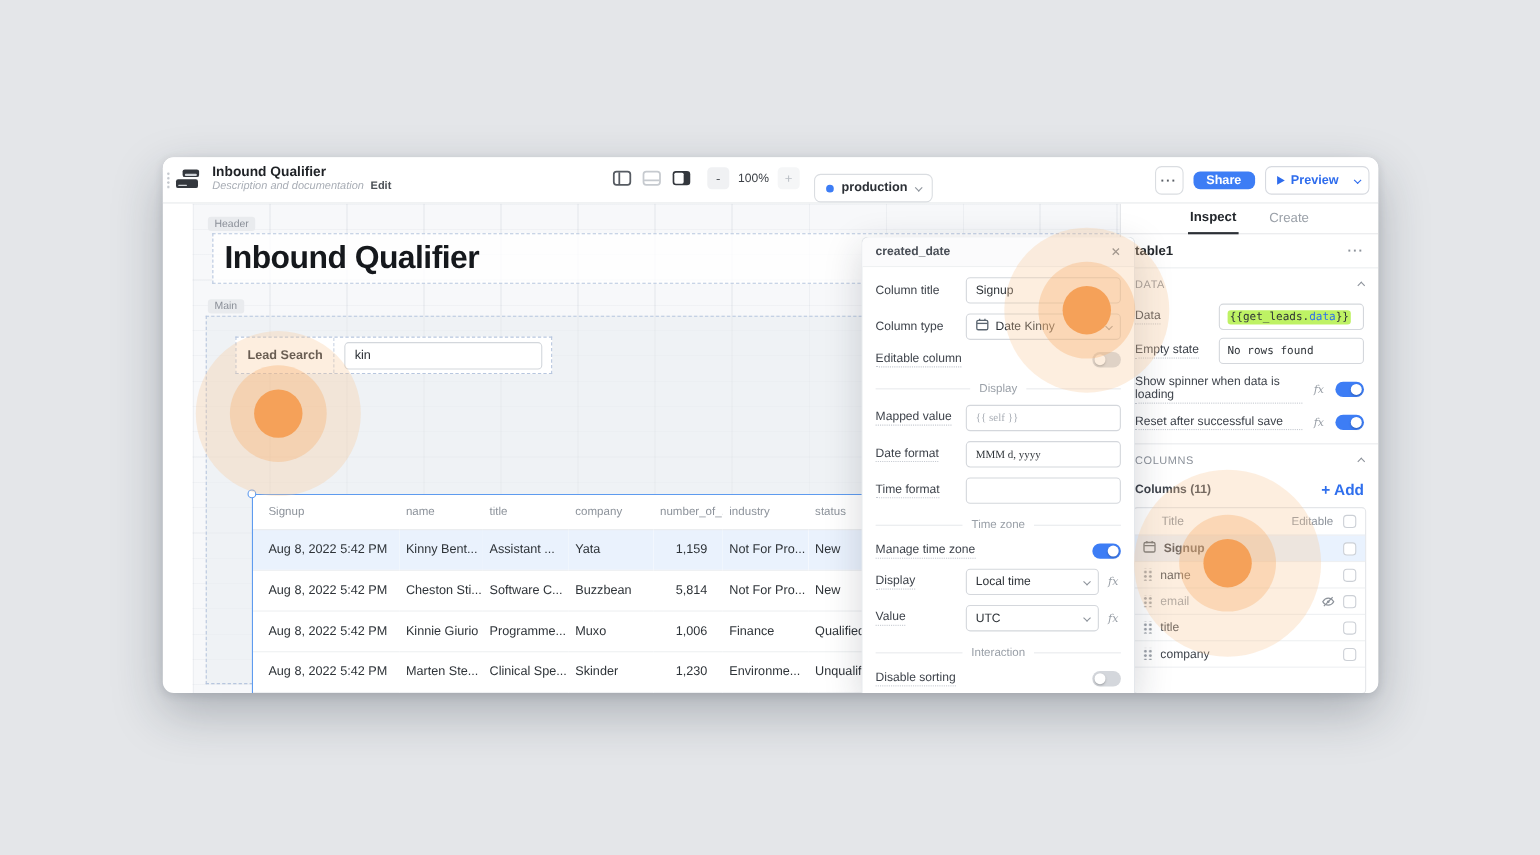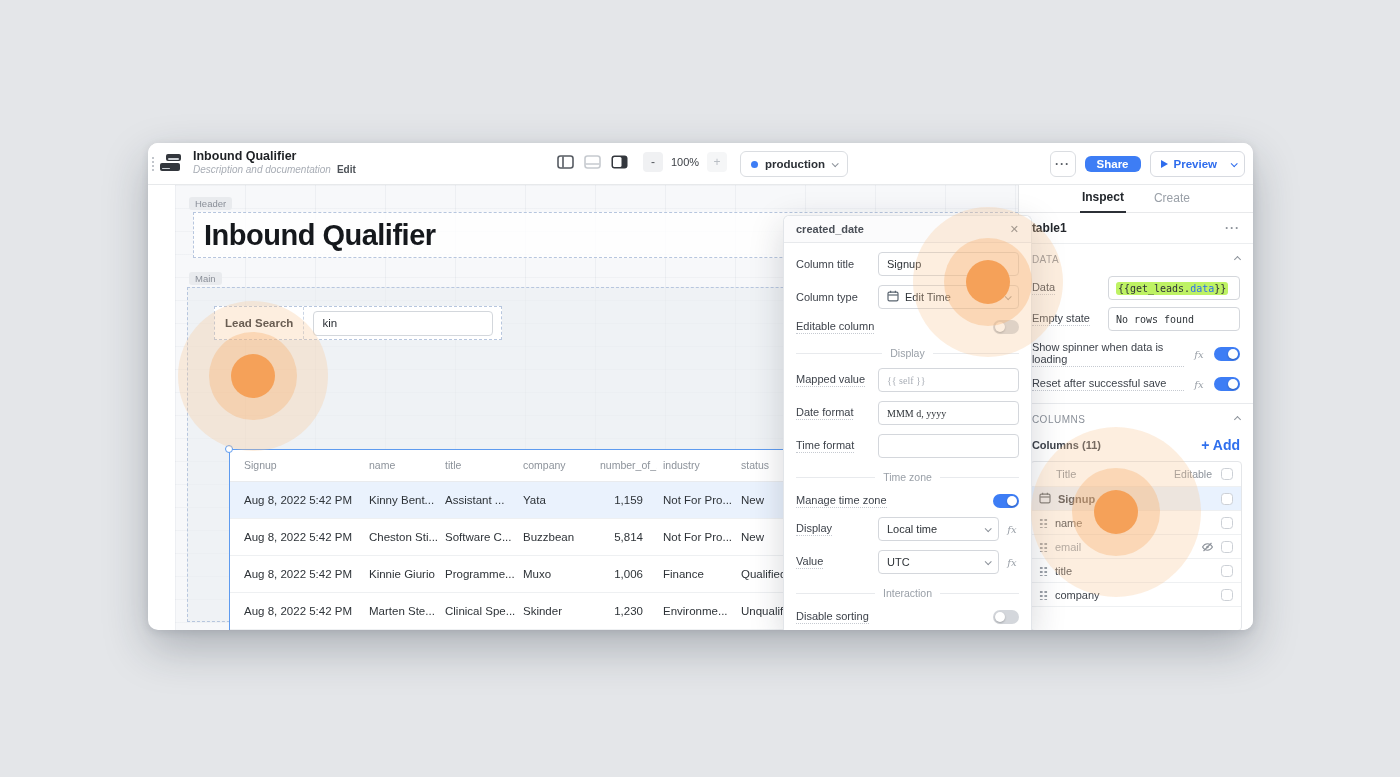--- a/index.html
+++ b/index.html
@@ -26,21 +26,21 @@
   .app-title { font-size:12.5px; font-weight:bold; color:#1e2125; line-height:15px; }
   .app-sub { font-size:10px; color:#a8adb5; font-style:italic; }
   .app-sub b { font-style:normal; color:#4c5157; margin-left:6px; font-weight:bold; }
 
   .tb-panels { position:absolute; left:409px; top:12px; display:flex; gap:10px; align-items:center; }
   .tb-zoom { position:absolute; left:495px; top:9px; display:flex; gap:5px; align-items:center; }
   .zbtn { width:20px; height:20px; border-radius:4px; background:#f0f1f3; color:#55595f;
     font-size:12px; display:flex; align-items:center; justify-content:center; }
   .zbtn.dim { color:#b9bec4; background:#f5f6f7; }
   .zval { font-size:11px; color:#3b3f45; min-width:34px; text-align:center; }
-  .tb-env { position:absolute; left:592px; top:8px; height:26px; border:1px solid #dadde1; border-radius:6px;
+  .tb-env { position:absolute; left:592px; top:15px; height:26px; border:1px solid #dadde1; border-radius:6px;
     display:flex; align-items:center; gap:7px; padding:0 10px; background:#fff; }
   .envdot { width:7px; height:7px; border-radius:50%; background:#3d7df5; }
   .envtxt { font-size:11.5px; color:#2c3036; font-weight:bold; }
   .tb-right { position:absolute; right:8px; top:8px; display:flex; gap:9px; align-items:center; }
   .morebtn { width:26px; height:26px; border:1px solid #dadde1; border-radius:6px; background:#fff;
     color:#5a5f66; font-size:12px; font-weight:bold; display:flex; align-items:center; justify-content:center; letter-spacing:1px; }
   .sharebtn { height:16px; padding:0 12px; border-radius:6px; background:#3d7df5; color:#fff;
     font-size:11.5px; font-weight:bold; display:flex; align-items:center; }
   .previewbtn { height:26px; border:1px solid #d7dae0; border-radius:6px; background:#fff;
     display:flex; align-items:center; }
@@ -451,21 +451,21 @@
 
       <div class="prow">
         <span class="plabel">Column type</span>
         <div class="pselect">
           <span><svg width="12" height="12" viewBox="0 0 12 12">
                 <rect x="1" y="2.2" width="10" height="8.6" rx="1.4" fill="none" stroke="#5a6570" stroke-width="1.2"></rect>
                 <line x1="1.2" y1="5" x2="10.8" y2="5" stroke="#5a6570" stroke-width="1.2"></line>
                 <line x1="3.6" y1="0.8" x2="3.6" y2="2.8" stroke="#5a6570" stroke-width="1.2"></line>
                 <line x1="8.4" y1="0.8" x2="8.4" y2="2.8" stroke="#5a6570" stroke-width="1.2"></line>
               </svg></span>
-          <span class="txt">Edit Time</span>
+          <span class="txt">Date Kinny</span>
           <span class="chv"></span>
         </div>
       </div>
 
       <div class="prow-t">
         <span class="plabel dotted">Editable column</span>
         <span class="tgl"></span>
       </div>
 
       <div class="pdiv">

